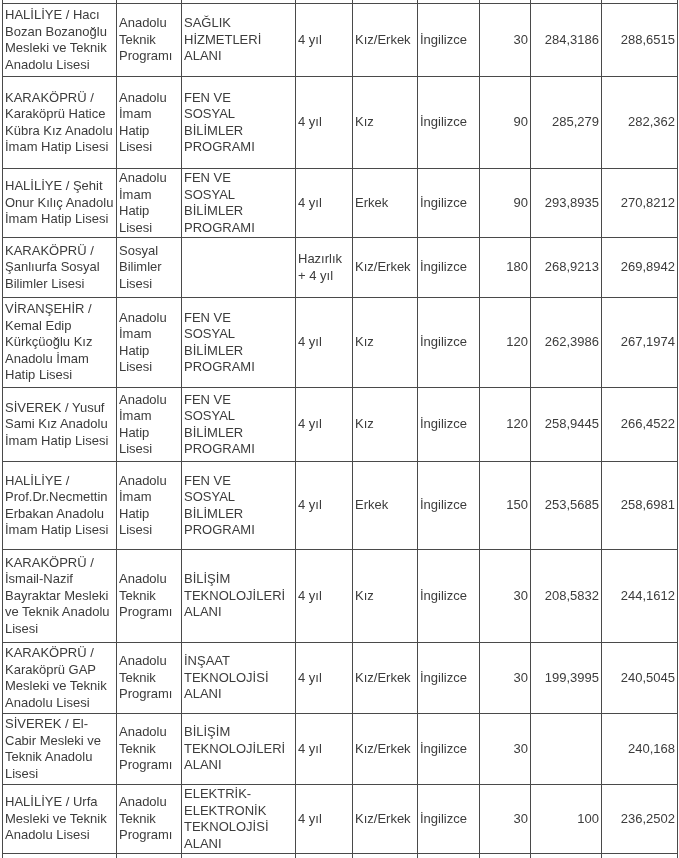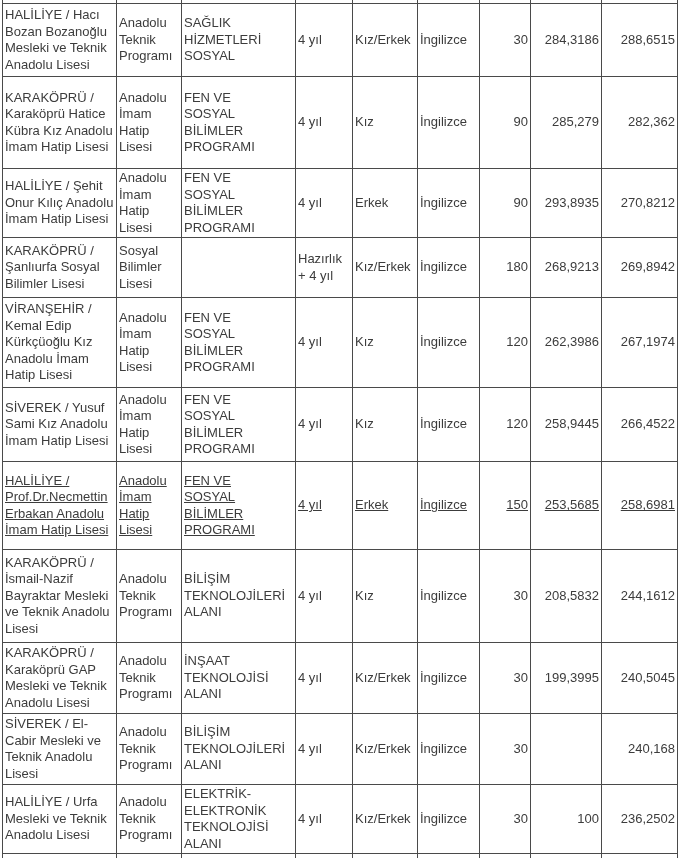--- a/index.html
+++ b/index.html
@@ -69,21 +69,21 @@
       <td></td>
       <td></td>
       <td></td>
       <td></td>
     </tr>
     <tr style="height: 73px;">
         <td class="col-school">HALİLİYE / Hacı Bozan Bozanoğlu Mesleki ve Teknik Anadolu Lisesi</td>
         <td class="col-program">Anadolu Teknik Programı</td>
         <td class="col-field">SAĞLIK
 HİZMETLERİ
-SOSYAL</td>
+ALANI</td>
         <td class="col-duration">4 yıl</td>
         <td class="col-gender">Kız/Erkek</td>
         <td class="col-language">İngilizce</td>
         <td class="col-quota">30</td>
         <td class="col-score1">284,3186</td>
         <td class="col-score2">288,6515</td>
       </tr>
       <tr style="height: 92px; margin-left: 20px;">
         <td class="col-school">KARAKÖPRÜ / Karaköprü Hatice Kübra Kız Anadolu İmam Hatip Lisesi</td>
         <td class="col-program">Anadolu İmam Hatip Lisesi</td>
@@ -145,21 +145,21 @@
 SOSYAL
 BİLİMLER
 PROGRAMI</td>
         <td class="col-duration">4 yıl</td>
         <td class="col-gender">Kız</td>
         <td class="col-language">İngilizce</td>
         <td class="col-quota">120</td>
         <td class="col-score1">258,9445</td>
         <td class="col-score2">266,4522</td>
       </tr>
-      <tr style="height: 88px; text-decoration: underline;">
+      <tr style="height: 88px;">
         <td class="col-school">HALİLİYE / Prof.Dr.Necmettin Erbakan Anadolu İmam Hatip Lisesi</td>
         <td class="col-program">Anadolu İmam Hatip Lisesi</td>
         <td class="col-field">FEN VE
 SOSYAL
 BİLİMLER
 PROGRAMI</td>
         <td class="col-duration">4 yıl</td>
         <td class="col-gender">Erkek</td>
         <td class="col-language">İngilizce</td>
         <td class="col-quota">150</td>

